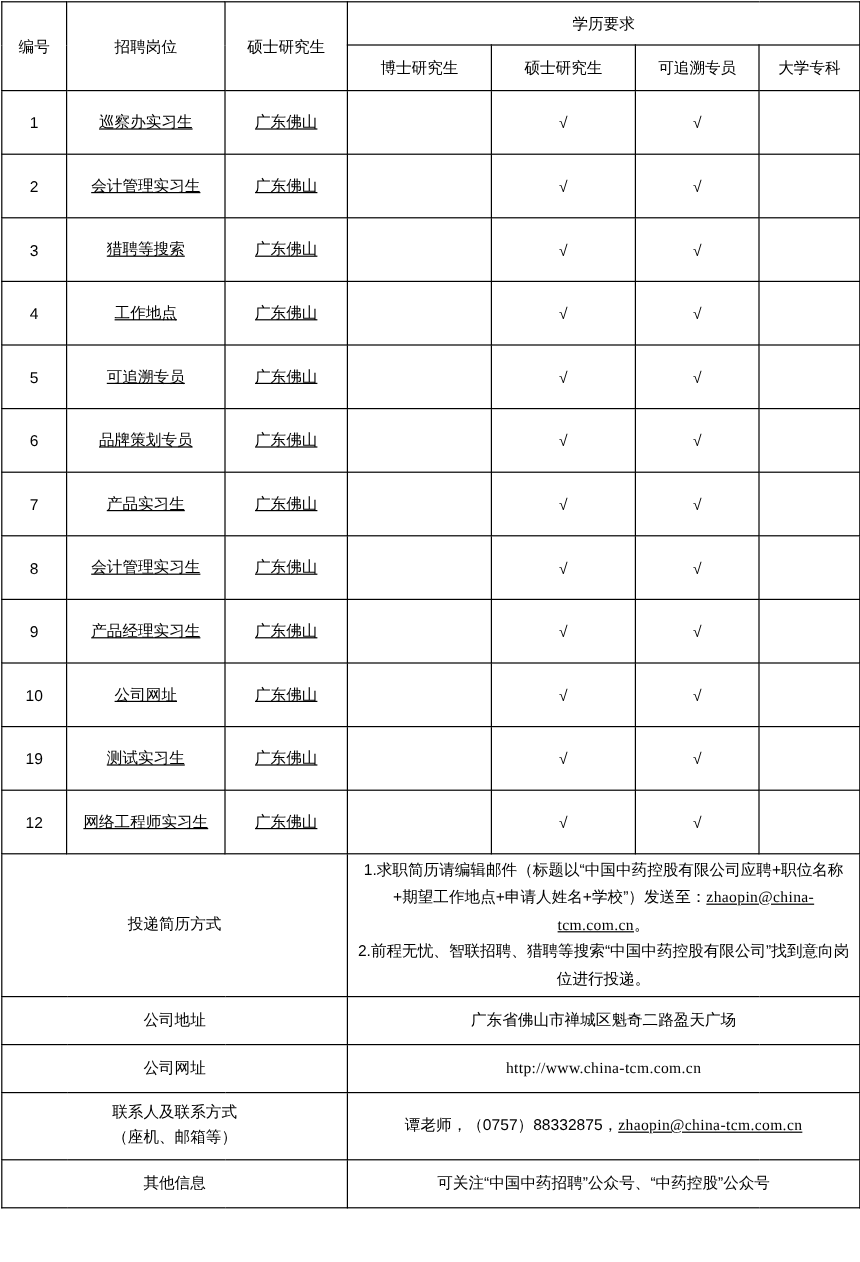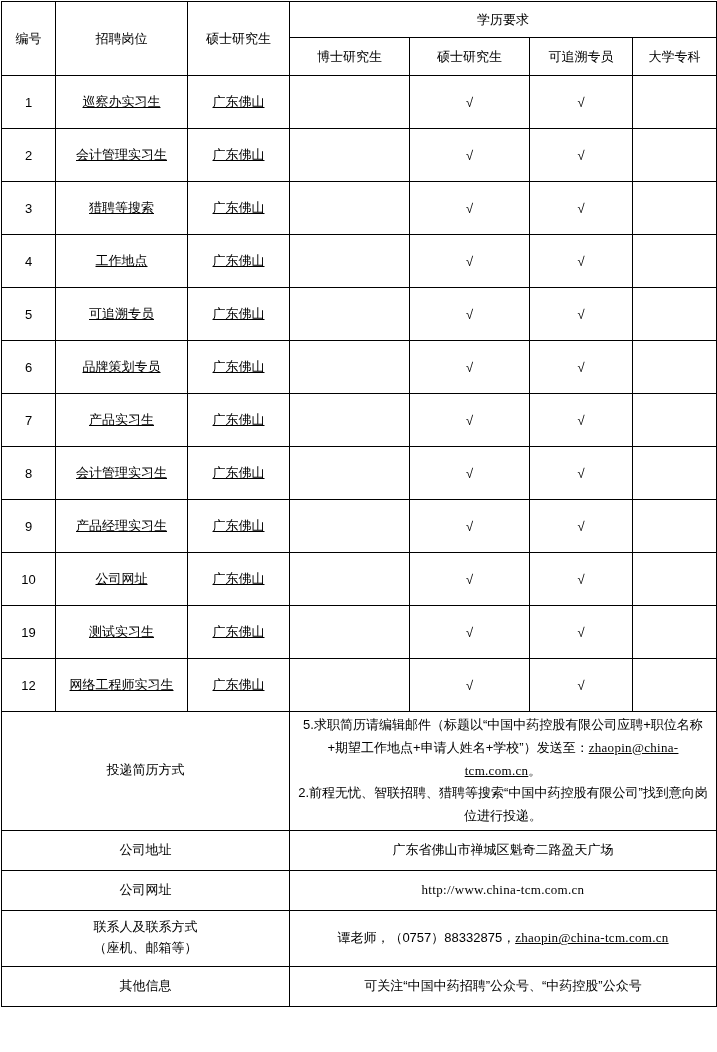--- a/index.html
+++ b/index.html
@@ -248,21 +248,21 @@
         <td class="cell-loc">广东佛山</td>
         <td class="check"><span class="chk"></span></td>
         <td class="check"><span class="chk">√</span></td>
         <td class="check"><span class="chk">√</span></td>
         <td class="check"><span class="chk"></span></td>
       </tr>
 
       <tr class="row-apply">
         <td class="info-label" colspan="3">投递简历方式</td>
         <td class="info-value" colspan="4">
-          <p class="p0"><span>5.求职简历请编辑邮件（标题以“中国中药控股有限公司应聘+职位名称+期望工作地点+申请人姓名+学校”）发送至：</span><span class="mono underline">zhaopin@china-tcm.com.cn</span><span>。</span></p>
+          <p class="p0"><span>1.求职简历请编辑邮件（标题以“中国中药控股有限公司应聘+职位名称+期望工作地点+申请人姓名+学校”）发送至：</span><span class="mono underline">zhaopin@china-tcm.com.cn</span><span>。</span></p>
           <p class="p0">2.前程无忧、智联招聘、猎聘等搜索“中国中药控股有限公司”找到意向岗位进行投递。</p>
         </td>
       </tr>
 
       <tr class="row-addr">
         <td class="info-label" colspan="3">公司地址</td>
         <td class="info-value-center" colspan="4">广东省佛山市禅城区魁奇二路盈天广场</td>
       </tr>
 
       <tr class="row-web">

